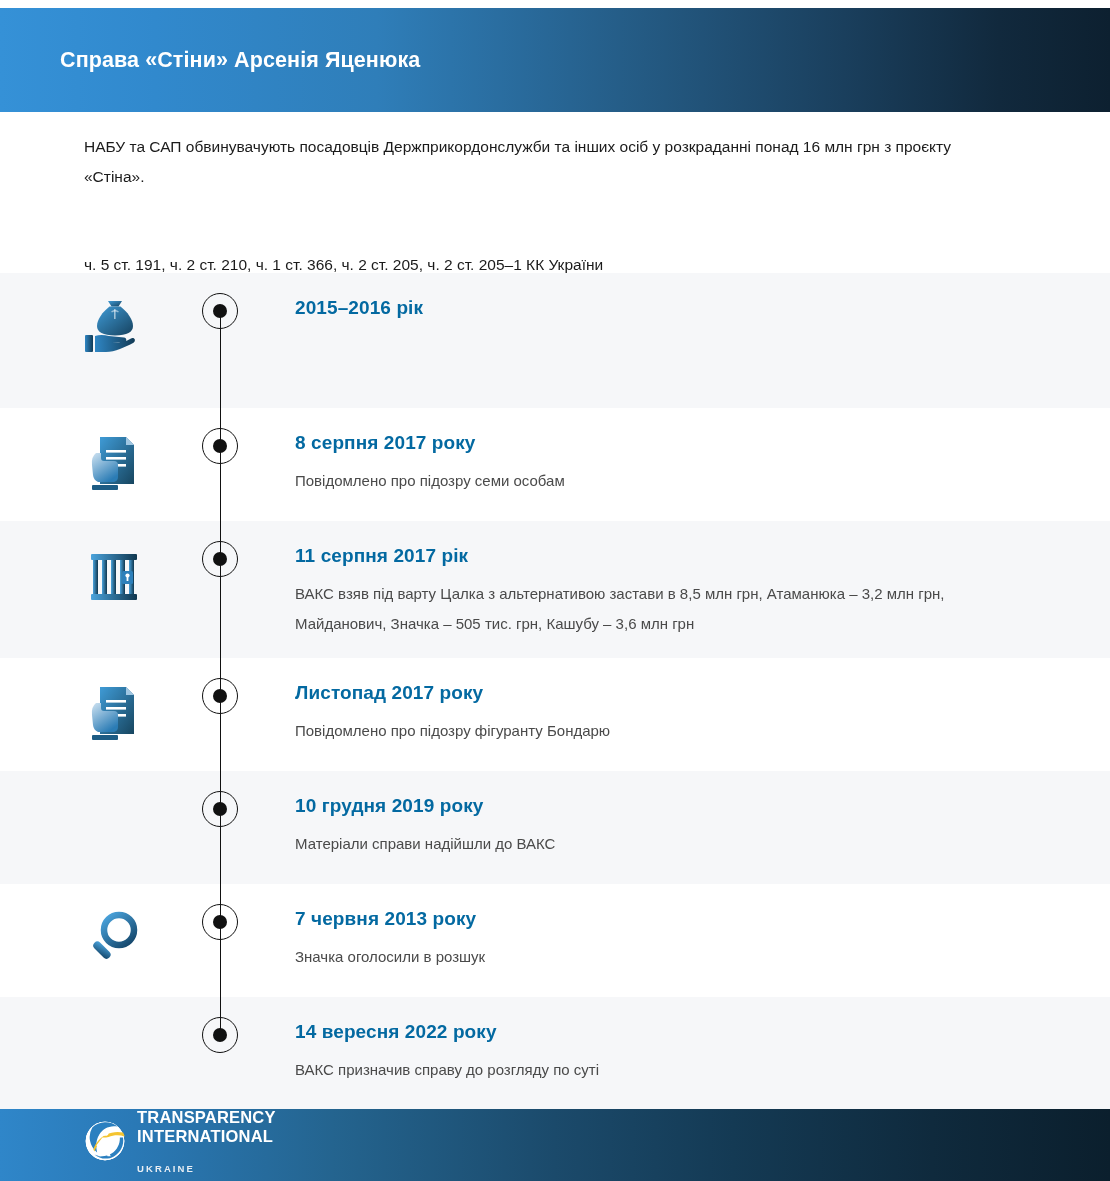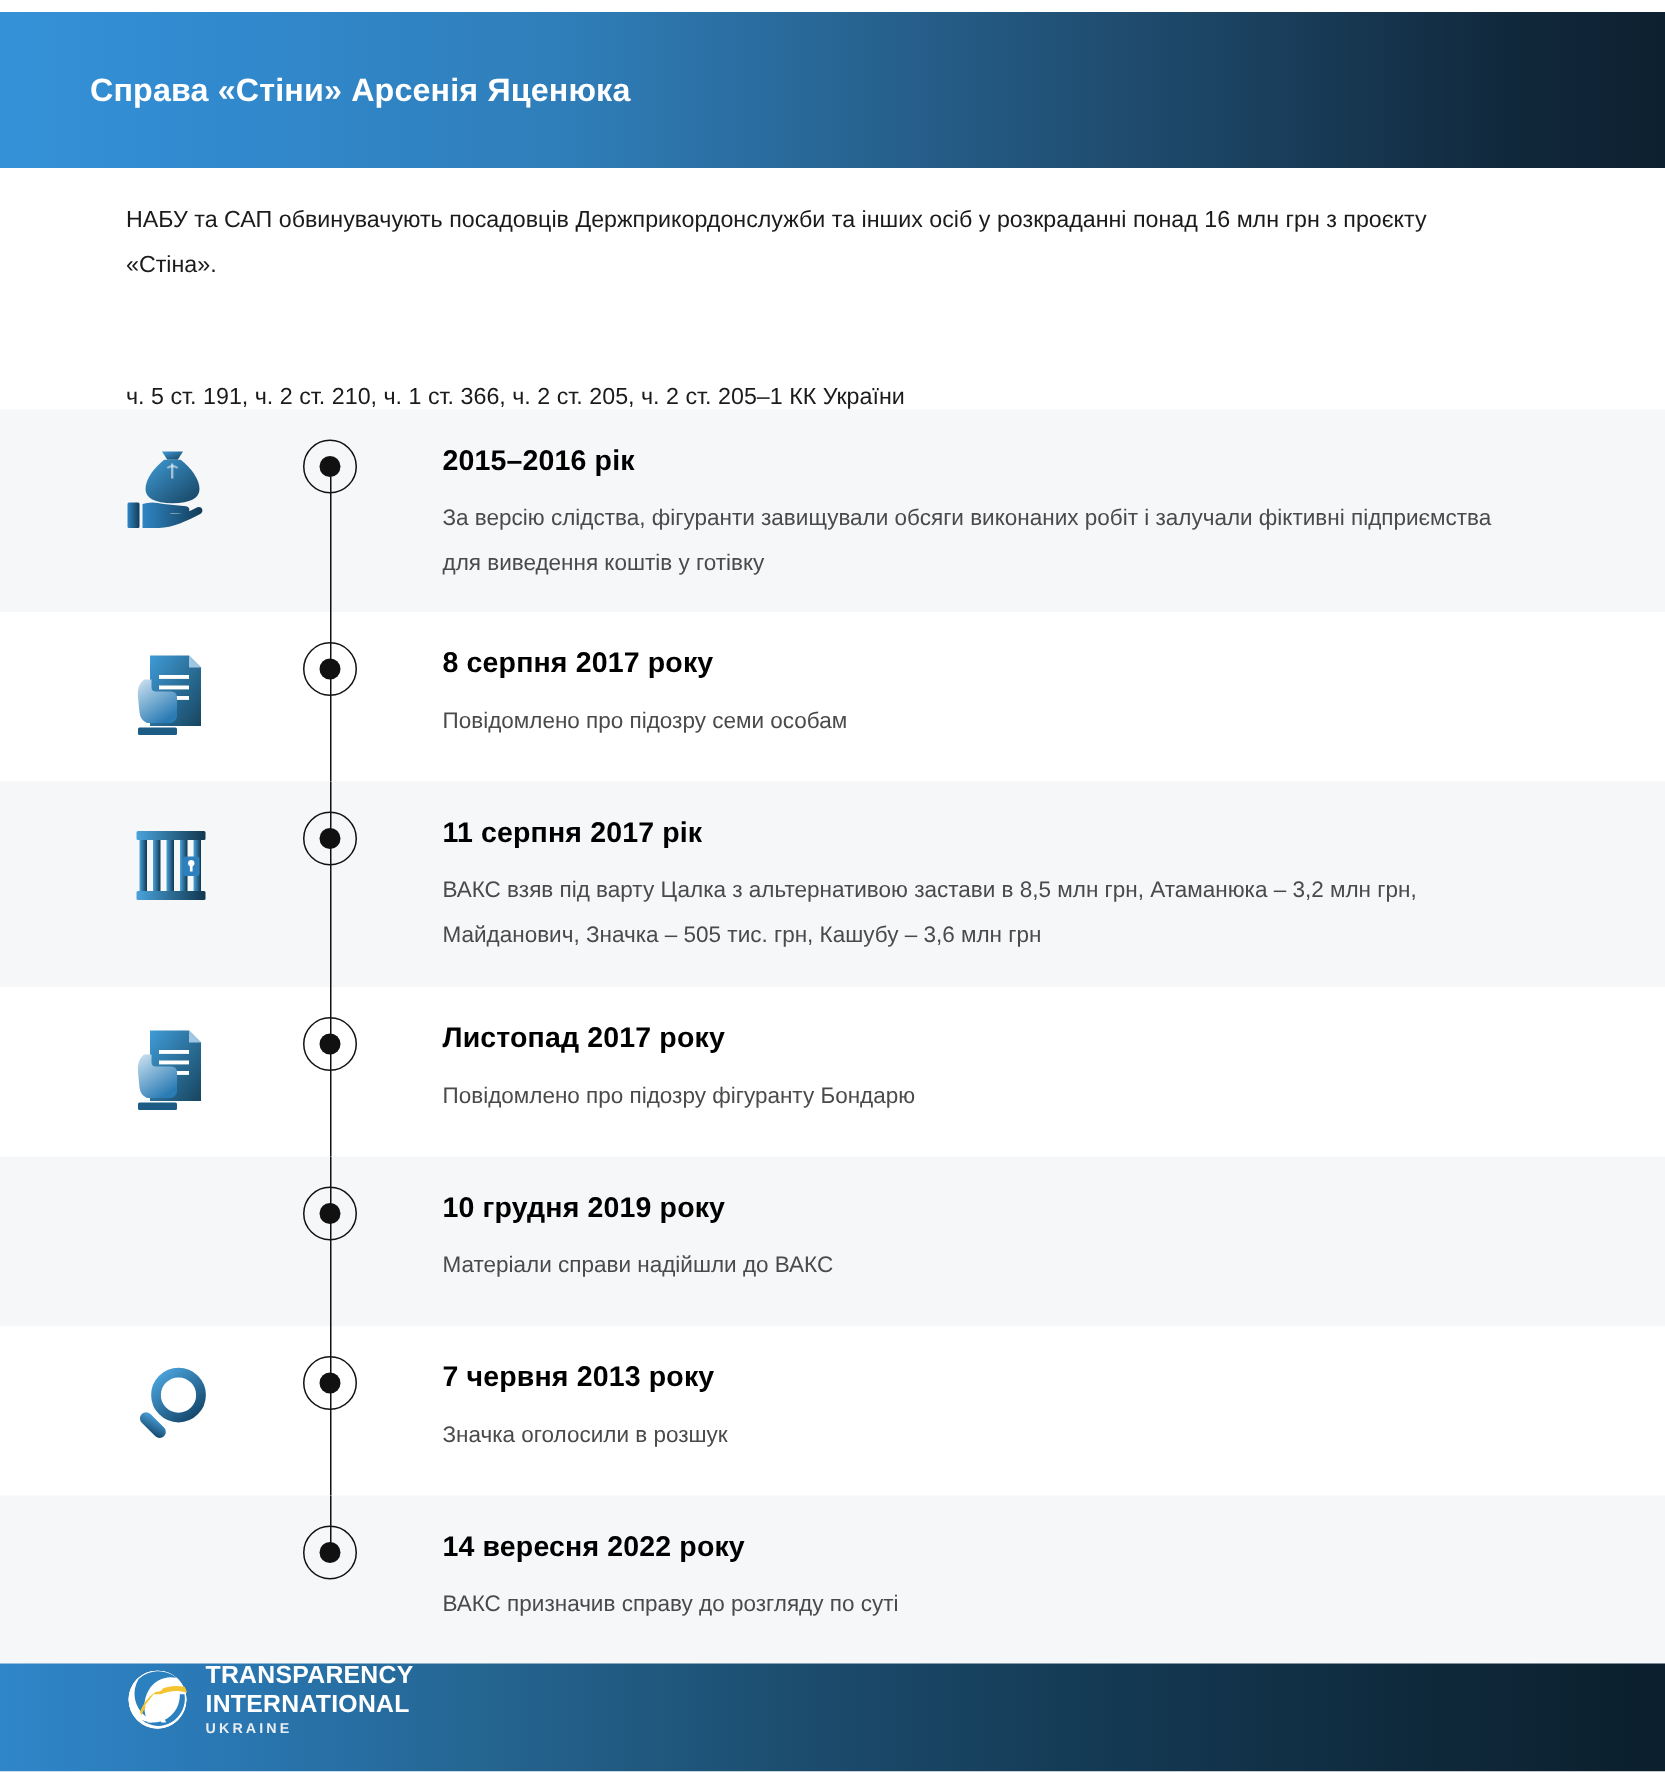--- a/index.html
+++ b/index.html
@@ -126,21 +126,21 @@
   .tl-icon svg { display: block; width: 72px; height: 72px; }
 
   .tl-body {
     margin-left: 295px;
     padding-right: 90px;
     padding-top: 22px;
   }
   .tl-date {
     font-size: 19px;
     font-weight: bold;
-    color: #000000;
+    color: #0369a1;
     line-height: 26px;
     margin: 0 0 10px 0;
     letter-spacing: 0.1px;
   }
   .tl-text {
     font-size: 15px;
     line-height: 30px;
     color: #4a4a4a;
     margin: 0;
   }
@@ -169,21 +169,21 @@
   }
   .logo-l1, .logo-l2 {
     font-size: 16.5px;
     font-weight: bold;
     letter-spacing: 0.2px;
     display: block;
   }
   .logo-l2 { margin-top: 2px; }
   .logo-l3 {
     display: block;
-    margin-top: 4px;
+    margin-top: 20px;
     font-size: 9.5px;
     font-weight: bold;
     letter-spacing: 2.1px;
     color: #e8eef4;
   }
 </style>
 </head>
 <body>
 
 <div class="page">
@@ -217,21 +217,20 @@
           <path d="M30 8 h14 l-3.5 5.5 h-7 z" fill="url(#gb1)"></path>
           <path d="M31.5 13.5 h11 c7 5.5 12.5 13 12.5 19.5 0 6-6 9.5-18 9.5 s-18-3.5-18-9.5c0-6.5 5.5-14 12.5-19.5 z" fill="url(#gb1)"></path>
           <rect x="36" y="16" width="1.6" height="10" fill="#ffffff" opacity="0.55"></rect>
           <path d="M33.5 19 q3.5 -2.5 7 0" stroke="#ffffff" stroke-width="1.4" fill="none" opacity="0.5"></path>
           <rect x="7" y="42" width="8" height="17" rx="1" fill="url(#gb2)"></rect>
           <path d="M17 43 q6 -2 14 0 l15 1.5 c3 .4 3 4 0 4.4 l-12 .6 c7 .5 14 -1 18.5 -3.8 c3.5 -2.2 6.2 1.6 3 4 C47 54 37 59 28 59 h-11 z" fill="url(#gb2)"></path>
         </svg>
       </div>
       <div class="tl-body">
         <div class="tl-date">2015–2016 рік</div>
-        <div class="tl-text">За версію слідства, фігуранти завищували обсяги виконаних робіт і залучали фіктивні підприємства для виведення коштів у готівку</div>
       </div>
     </div>
 
     <div class="tl-row" style="height:113px">
       <div class="tl-spine"></div>
       <div class="tl-marker"></div>
       <div class="tl-icon">
         <svg viewBox="0 0 72 72" xmlns="http://www.w3.org/2000/svg">
           <defs>
             <linearGradient id="gd1" x1="0" y1="0" x2="1" y2="1">

